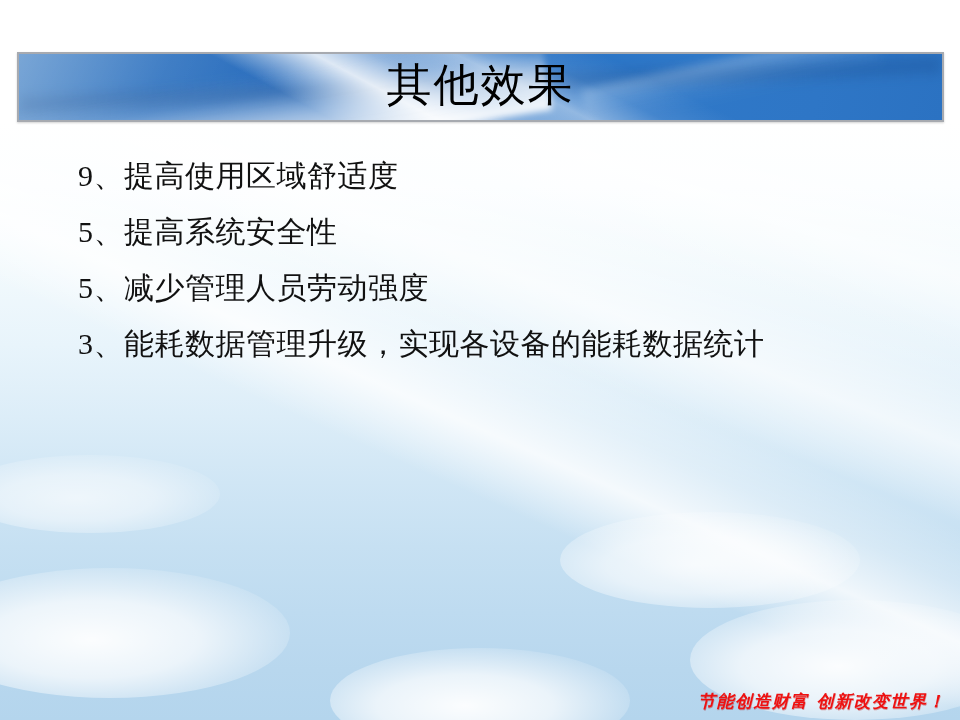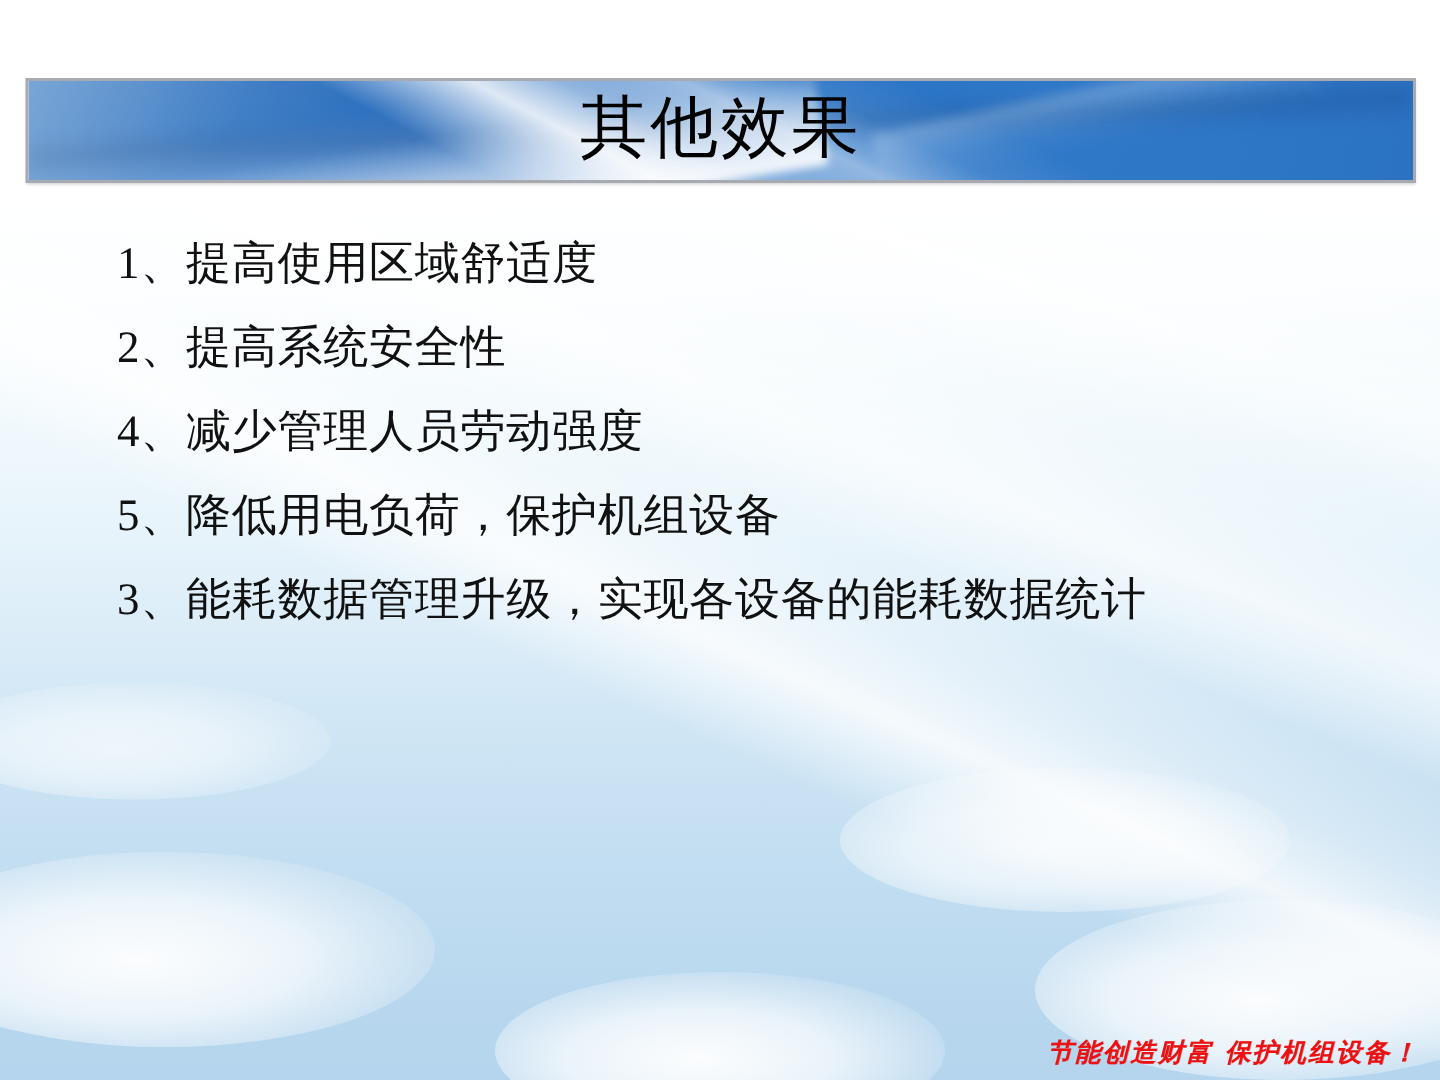--- a/index.html
+++ b/index.html
@@ -239,22 +239,21 @@
   <div id="title-banner">
     <div class="banner-sky"></div>
     <div class="banner-dark"></div>
     <div class="banner-streaks"></div>
     <div class="banner-wedge"></div>
     <div class="banner-wisp"></div>
     <div id="title-text">其他效果</div>
   </div>
 
   <div id="body-list">
-    <div class="list-item">1、提高使用区域舒适度</div>
-    <div class="list-item">2、提高系统安全性</div>
-    <div class="list-item">4、减少管理人员劳动强度</div>
-    <div class="list-item">5、降低用电负荷，保护机组设备</div>
+    <div class="list-item">9、提高使用区域舒适度</div>
+    <div class="list-item">5、提高系统安全性</div>
+    <div class="list-item">5、减少管理人员劳动强度</div>
     <div class="list-item">3、能耗数据管理升级，实现各设备的能耗数据统计</div>
   </div>
 
-  <div id="footer-slogan">节能创造财富 保护机组设备！</div>
+  <div id="footer-slogan">节能创造财富 创新改变世界！</div>
 
 </div>
 
 </body></html>

